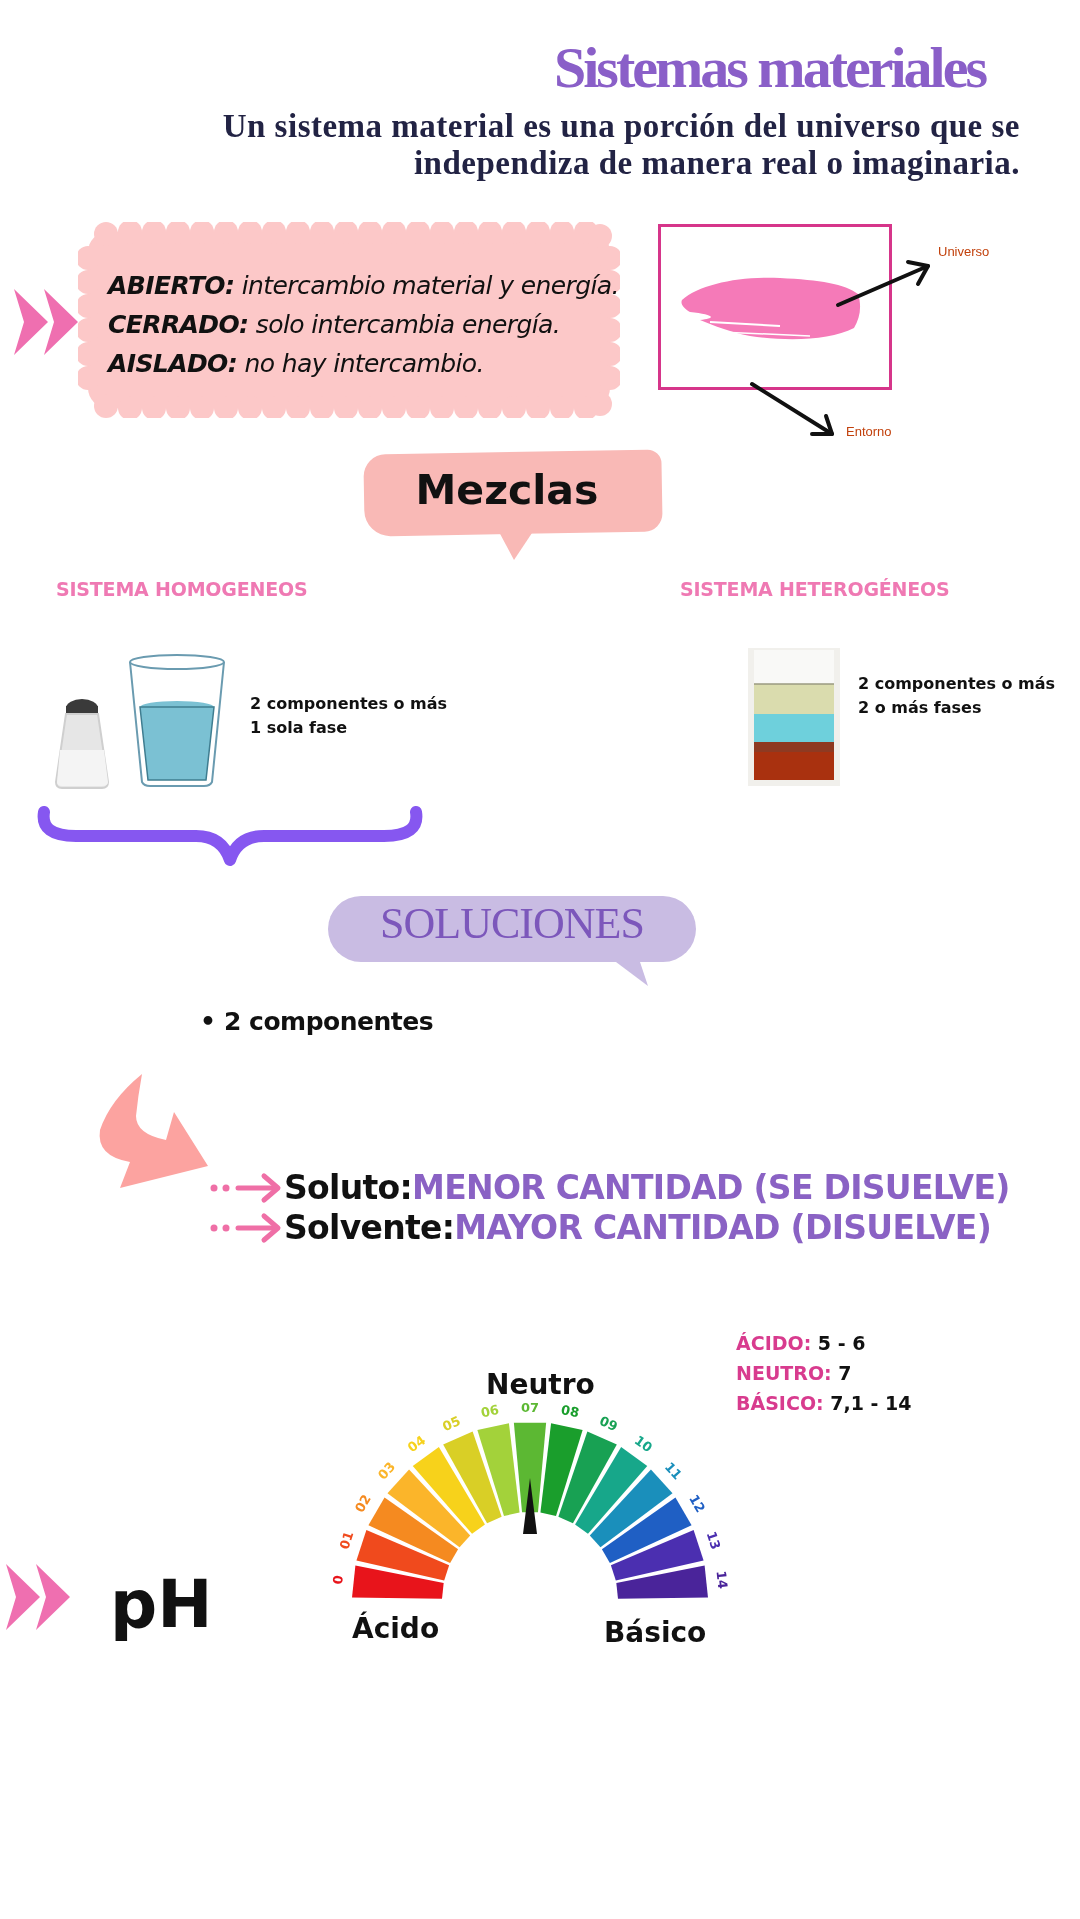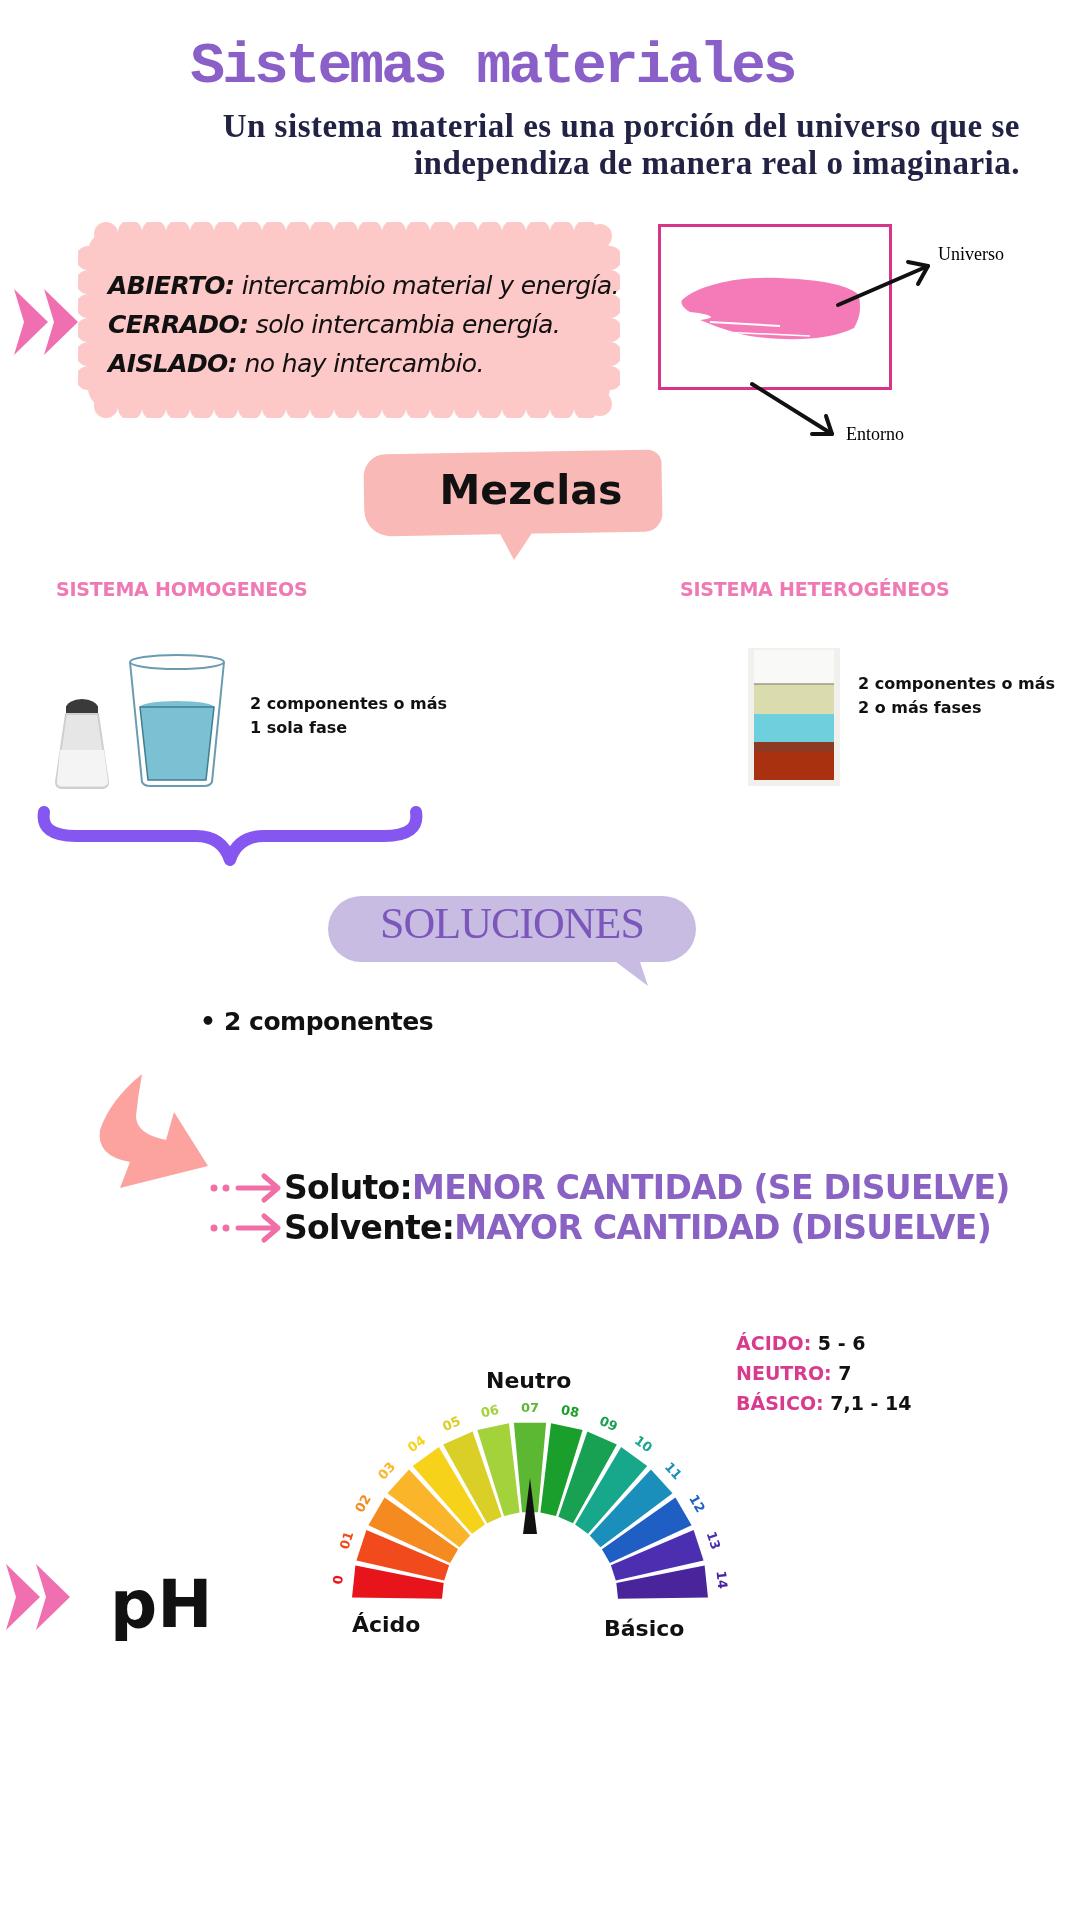--- a/index.html
+++ b/index.html
@@ -1,52 +1,52 @@
 <!DOCTYPE html>
 <html><head>
   <meta charset="utf-8">
   <style>
     * { margin:0; padding:0; box-sizing:border-box; }
     html, body { width:1080px; height:1919px; background:#ffffff; overflow:hidden; }
     body { position:relative; font-family:"Liberation Sans", sans-serif; color:#111; }
     .abs { position:absolute; }
 
-    .title { left:0; width:985px; top:34px; text-align:center; font-family:Liberation Mono, monospace; font-weight:bold; font-size:58px; letter-spacing:-3px; color:#8a5fc8; }
+    .title { left:0; width:985px; top:34px; text-align:right; font-family:Liberation Serif, serif; font-weight:bold; font-size:58px; letter-spacing:-3px; color:#8a5fc8; }
     .subtitle { left:60px; width:960px; top:108px; text-align:right; font-family:"Liberation Serif", serif; font-weight:bold; font-size:33px; line-height:37px; color:#222344; letter-spacing:0.5px; }
 
     .chev { width:70px; height:70px; }
     .cloud-text { left:108px; top:266px; font-family:"DejaVu Sans", sans-serif; font-size:25px; line-height:39px; font-style:italic; color:#111; letter-spacing:-0.6px; }
     .cloud-text b { font-weight:bold; }
 
     .universe-box { left:658px; top:224px; width:234px; height:166px; border:3px solid #d6358a; }
-    .diag-label { font-family:Liberation Serif, serif; font-size:18px; color:#000000; }
+    .diag-label { font-family:Liberation Sans, sans-serif; font-size:13px; color:#c2410c; }
 
     .mezclas-bubble { left:364px; top:452px; width:298px; height:82px; background:#f9b9b6; border-radius:22px 14px 18px 26px; transform:rotate(-1deg); }
-    .mezclas-text { left:380px; top:466px; width:302px; text-align:center; font-family:"DejaVu Sans", sans-serif; font-weight:bold; font-size:41px; color:#111; }
+    .mezclas-text { left:356px; top:466px; width:302px; text-align:center; font-family:"DejaVu Sans", sans-serif; font-weight:bold; font-size:41px; color:#111; }
 
     .sec-head { font-family:"DejaVu Sans", sans-serif; font-weight:bold; font-size:19px; color:#ef79b3; letter-spacing:-0.2px; }
     .small-text { font-family:"DejaVu Sans", sans-serif; font-weight:bold; font-size:16px; line-height:24px; color:#111; }
 
     .sol-bubble { left:328px; top:896px; width:368px; height:66px; background:#c9bce3; border-radius:34px; }
     .sol-text { left:328px; top:898px; width:368px; text-align:center; font-family:"Liberation Serif", serif; font-size:44px; color:#7c57bb; letter-spacing:-1px; }
 
     .bullets { left:200px; top:1003px; font-family:"DejaVu Sans", sans-serif; font-weight:bold; font-size:25px; line-height:37px; color:#111; letter-spacing:-0.5px; }
     .bullets li { list-style:none; position:relative; padding-left:24px; }
     .bullets li::before { content:"•"; position:absolute; left:0; top:0; }
     .bullets li.first { padding-left:36px; }
 
     .def-row { left:208px; font-family:"DejaVu Sans", sans-serif; font-weight:bold; font-size:33px; letter-spacing:-0.7px; display:flex; align-items:center; }
     .def-term { color:#111; }
     .def-val { color:#8a62c4; }
 
     .ph-legend { left:736px; top:1328px; font-family:"DejaVu Sans", sans-serif; font-weight:bold; font-size:19px; line-height:30px; }
     .ph-legend .k { color:#d83b8e; }
     .ph-legend .v { color:#111; }
 
-    .gauge-label { font-family:"DejaVu Sans", sans-serif; font-weight:bold; font-size:22px; color:#111; }
+    .gauge-label { font-family:"DejaVu Sans", sans-serif; font-weight:bold; font-size:28px; color:#111; }
     .ph-big { left:110px; top:1566px; font-family:"DejaVu Sans", sans-serif; font-weight:bold; font-size:66px; color:#111; }
   </style>
 </head>
 <body>
 
 <div class="abs title">Sistemas materiales</div>
 <div class="abs subtitle">
   <div>Un sistema material es una porción del universo que se</div>
   <div>independiza  de manera real o imaginaria.</div>
 </div>

